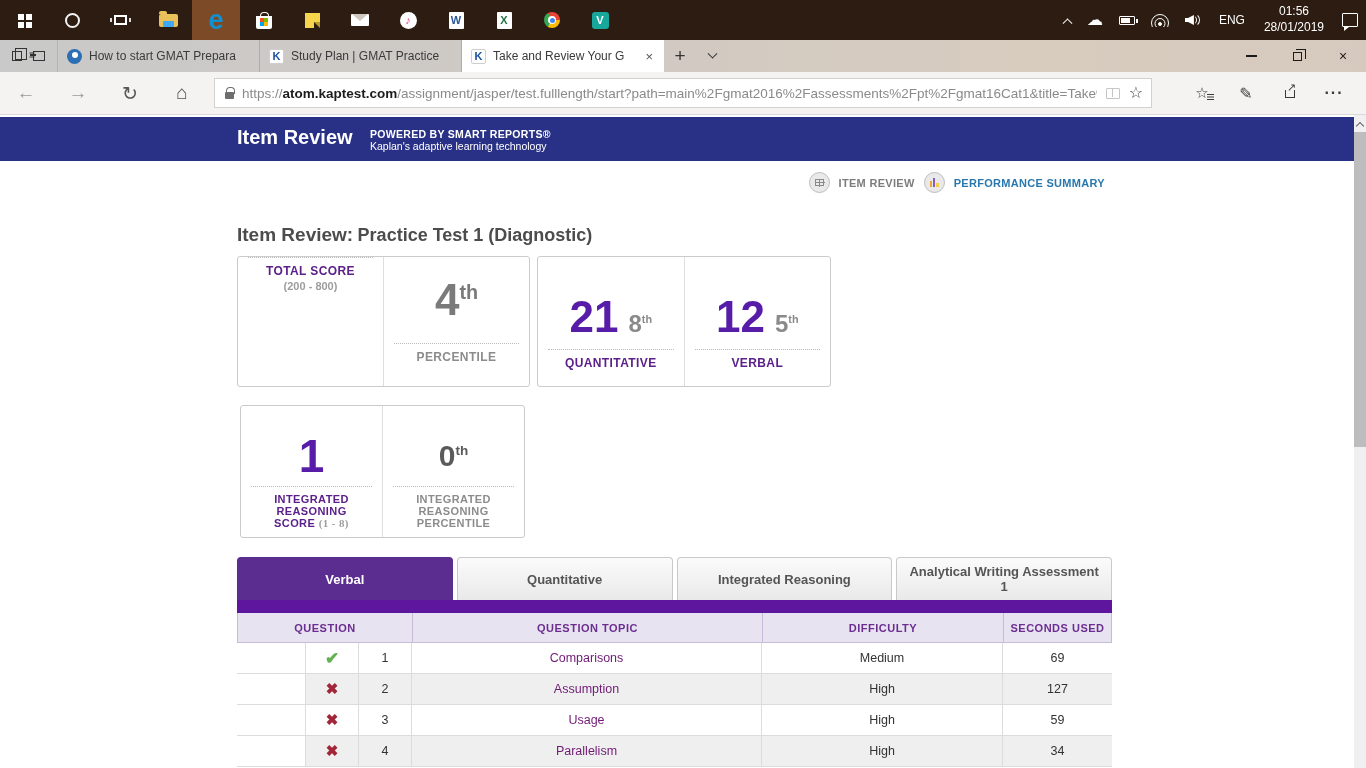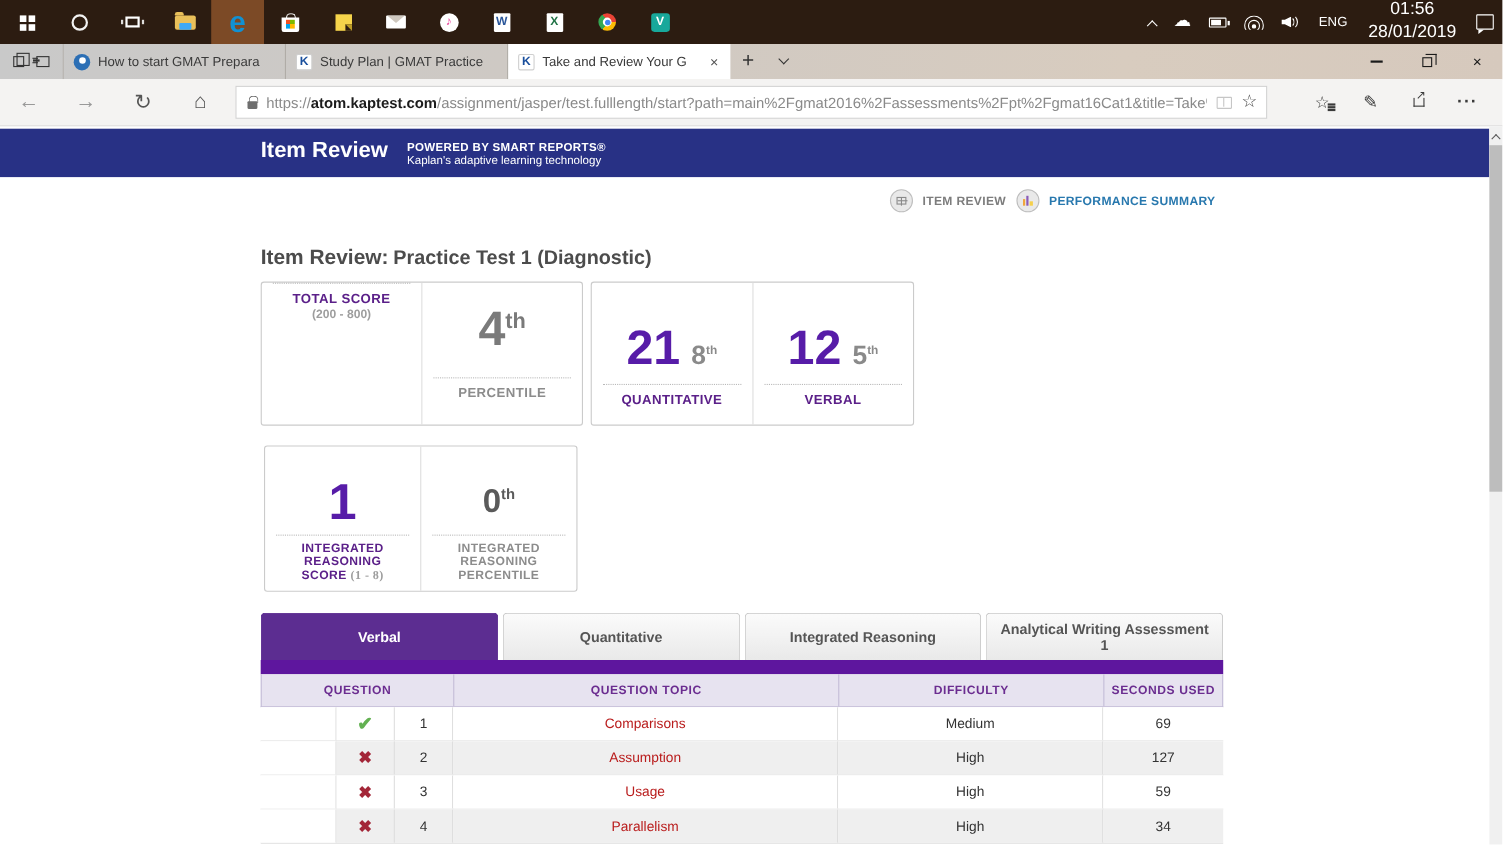--- a/index.html
+++ b/index.html
@@ -57,21 +57,21 @@
   .ic-wifi i:nth-child(1) { width:18px; height:18px; top:0; }
   .ic-wifi i:nth-child(2) { width:11px; height:11px; top:4px; }
   .ic-wifi i:nth-child(3) { width:4px; height:4px; top:8px; background:#fff; }
   .ic-spk { width:17px; height:14px; position:relative; }
   .ic-spk::before { content:""; position:absolute; left:0; top:2px; width:9px; height:10px; background:#fff;
             clip-path:polygon(0 30%,35% 30%,100% 0,100% 100%,35% 70%,0 70%); }
   .ic-spk i { position:absolute; border:1.5px solid transparent; border-right-color:#fff; border-radius:50%; }
   .ic-spk i:nth-child(1) { width:10px; height:10px; left:2px; top:2px; }
   .ic-spk i:nth-child(2) { width:14px; height:14px; left:1px; top:0; }
   .tray-lang { font-size:12px; padding:0 9px; }
-  .tray-clock { font-size:16px; text-align:center; line-height:1.3; padding:0 10px; }
+  .tray-clock { font-size:12px; text-align:center; line-height:1.3; padding:0 10px; }
   .ic-action { width:16px; height:14px; border:1.5px solid #fff; border-radius:1px; position:relative; }
   .ic-action::after { content:""; position:absolute; left:1px; bottom:-5px; width:0; height:0;
             border-top:4px solid #fff; border-right:5px solid transparent; }
 
   
   .tabbar { position:absolute; top:40px; left:0; width:1366px; height:32px;
             background:linear-gradient(90deg,#c9c9c9 0%,#cfc9c3 40%,#d8ccbf 75%,#d6c9bd 100%);
             display:flex; align-items:stretch; }
   .tabbar-left { width:58px; display:flex; align-items:center; justify-content:space-evenly; border-right:1px solid #b6b2ae; }
   .ic-tabpreview { width:10px; height:10px; border:1.5px solid #333; position:relative; background:transparent; }
@@ -180,21 +180,21 @@
   .w-question { width:175px; } .w-topic { width:350px; } .w-diff { width:241px; } .w-secs { flex:1; }
   .trow { display:flex; height:31px; border-bottom:1px solid #dcdcdc; background:#fff; }
   .trow.alt .cell { background:#efefef; }
   .cell { display:flex; align-items:center; justify-content:center; font-size:12.5px; color:#333;
           border-right:1px solid #dcdcdc; background:#fff; }
   .c-blank { width:69px; border-right:1px solid #dcdcdc; background:#fff !important; }
   .c-mark  { width:53px; } .c-num { width:53px; }
   .c-topic { width:350px; } .c-diff { width:241px; } .c-secs { flex:1; border-right:none; }
   .mark-check { color:#63b152; font-size:17px; font-weight:bold; }
   .mark-x { color:#a32638; font-size:15px; font-weight:bold; }
-  .topic-link { color:#b91c1c; }
+  .topic-link { color:#701a75; }
 
   
   .scrollbar { position:absolute; top:0; right:0; width:12px; height:653px; background:#f0f0f0; }
   .sb-up { height:17px; display:flex; align-items:center; justify-content:center; background:#f0f0f0; }
   .sb-up .caret { width:6px; height:6px; border-left:1.4px solid #5a5a5a; border-top:1.4px solid #5a5a5a;
                   transform:rotate(45deg) translate(1.5px,1.5px); }
   .sb-thumb { position:absolute; top:17px; left:0; width:12px; height:315px; background:#bdbdbd; }
 </style>
 </head>
 <body>

